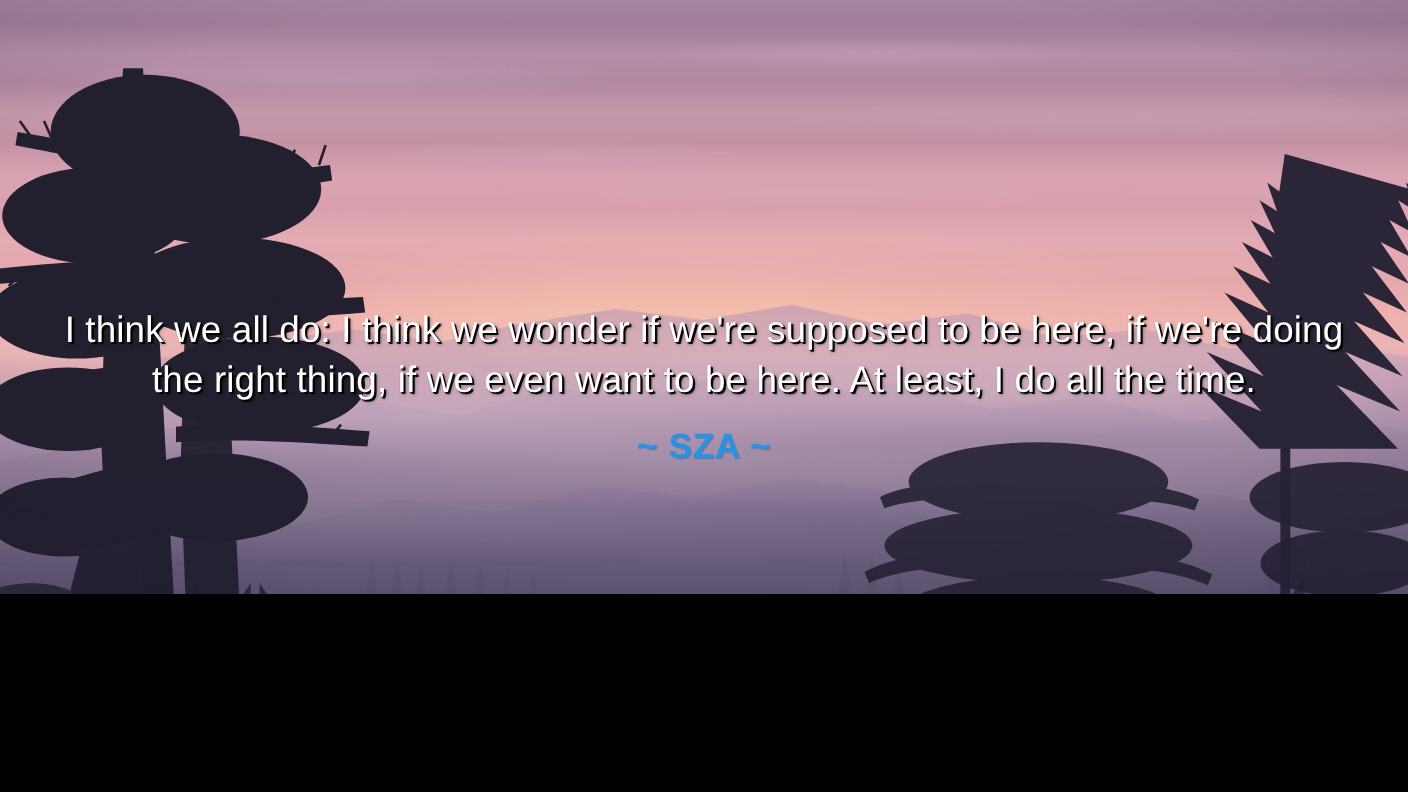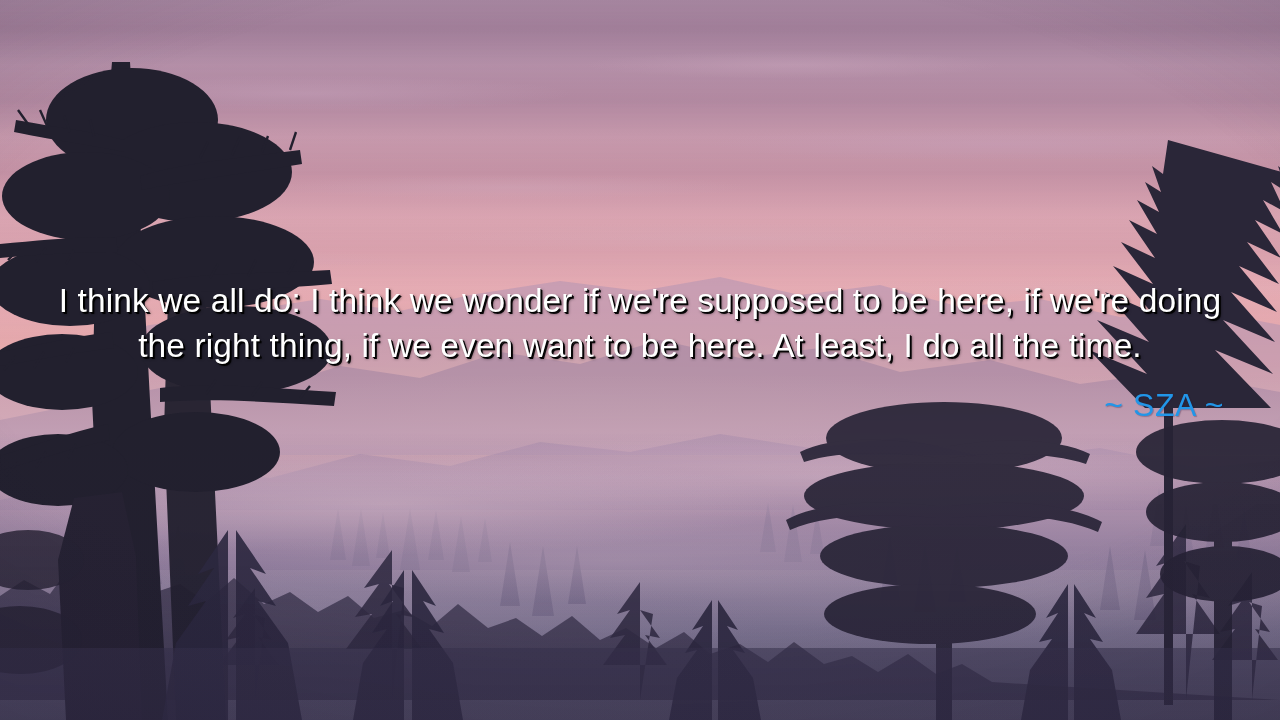--- a/index.html
+++ b/index.html
@@ -3,21 +3,21 @@
 <meta charset="utf-8">
 <style>
   html, body {
     margin: 0;
     padding: 0;
     background: #000;
   }
   #stage {
     position: relative;
     width: 1280px;
-    height: 720px;
+    height: 540px;
     overflow: hidden;
     font-family: "Liberation Sans", sans-serif;
     background: #7f1d1d;
   }
 
   
   .layer { position: absolute; inset: 0; }
 
   #sky {
     background:
@@ -131,24 +131,23 @@
       2px 2px 0 rgba(0,0,0,.92),
       1px 1px 0 rgba(0,0,0,.85),
       2px 2px 3px rgba(0,0,0,.55);
     white-space: pre-line;
   }
   #attribution {
     margin: 18px 0 4px 0;
     color: #2196e8;
     font-size: 32px;
     line-height: 38px;
-    font-weight: 400;
+    font-weight: 700;
     letter-spacing: .6px;
     text-shadow: 1px 1px 1px rgba(40,20,60,.30);
-    text-align: right;
   }
 </style>
 </head>
 <body>
 
 <div id="stage">
 
   <div class="layer" id="sky"></div>
   <div class="layer" id="cloudbands"></div>
   <div class="layer" id="cloudwisps"></div>

